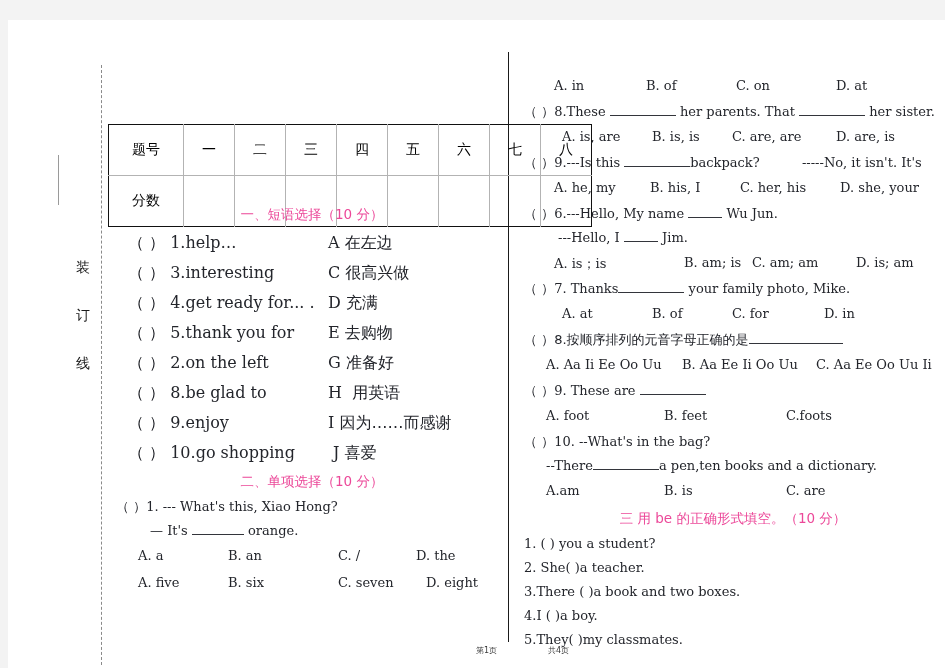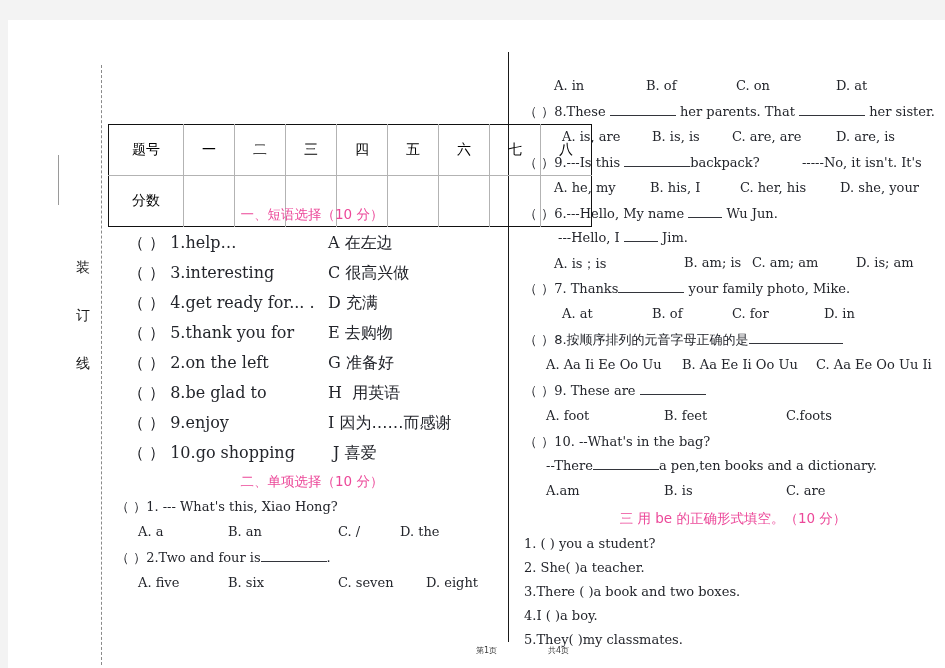--- a/index.html
+++ b/index.html
@@ -232,30 +232,32 @@
       <span class="a"><span class="en">I</span> <span>因为……而感谢</span></span>
     </div>
     <div class="match-row">
       <span class="q"><span>（      ）</span> <span>10.go shopping</span></span>
       <span class="a">&nbsp;<span class="en">J</span> <span>喜爱</span></span>
     </div>
 
     <p class="sec-head">二、单项选择（10 分）</p>
 
     <p class="line tight">（      ）1. --- What's this, Xiao Hong?</p>
+    <p class="line tight indent2">
+      <span>— It's</span>
+      <span class="blank b-md"></span>
+      <span>orange.</span>
+    </p>
     <div class="opts">
       <span style="left:22px">A. a</span>
       <span style="left:112px">B. an</span>
       <span style="left:222px">C. /</span>
-      <span style="left:284px">D. the</span>
-    </div>
-
-    <p class="line tight">
-      <span>（      ）2.Two and four is</span><span class="blank b-lg"></span><span>.</span>
-    </p>
+      <span style="left:300px">D. the</span>
+    </div>
+
     <div class="opts">
       <span style="left:22px">A. five</span>
       <span style="left:112px">B. six</span>
       <span style="left:222px">C. seven</span>
       <span style="left:310px">D. eight</span>
     </div>
 
   </div>
 
   <div class="col col-right">

